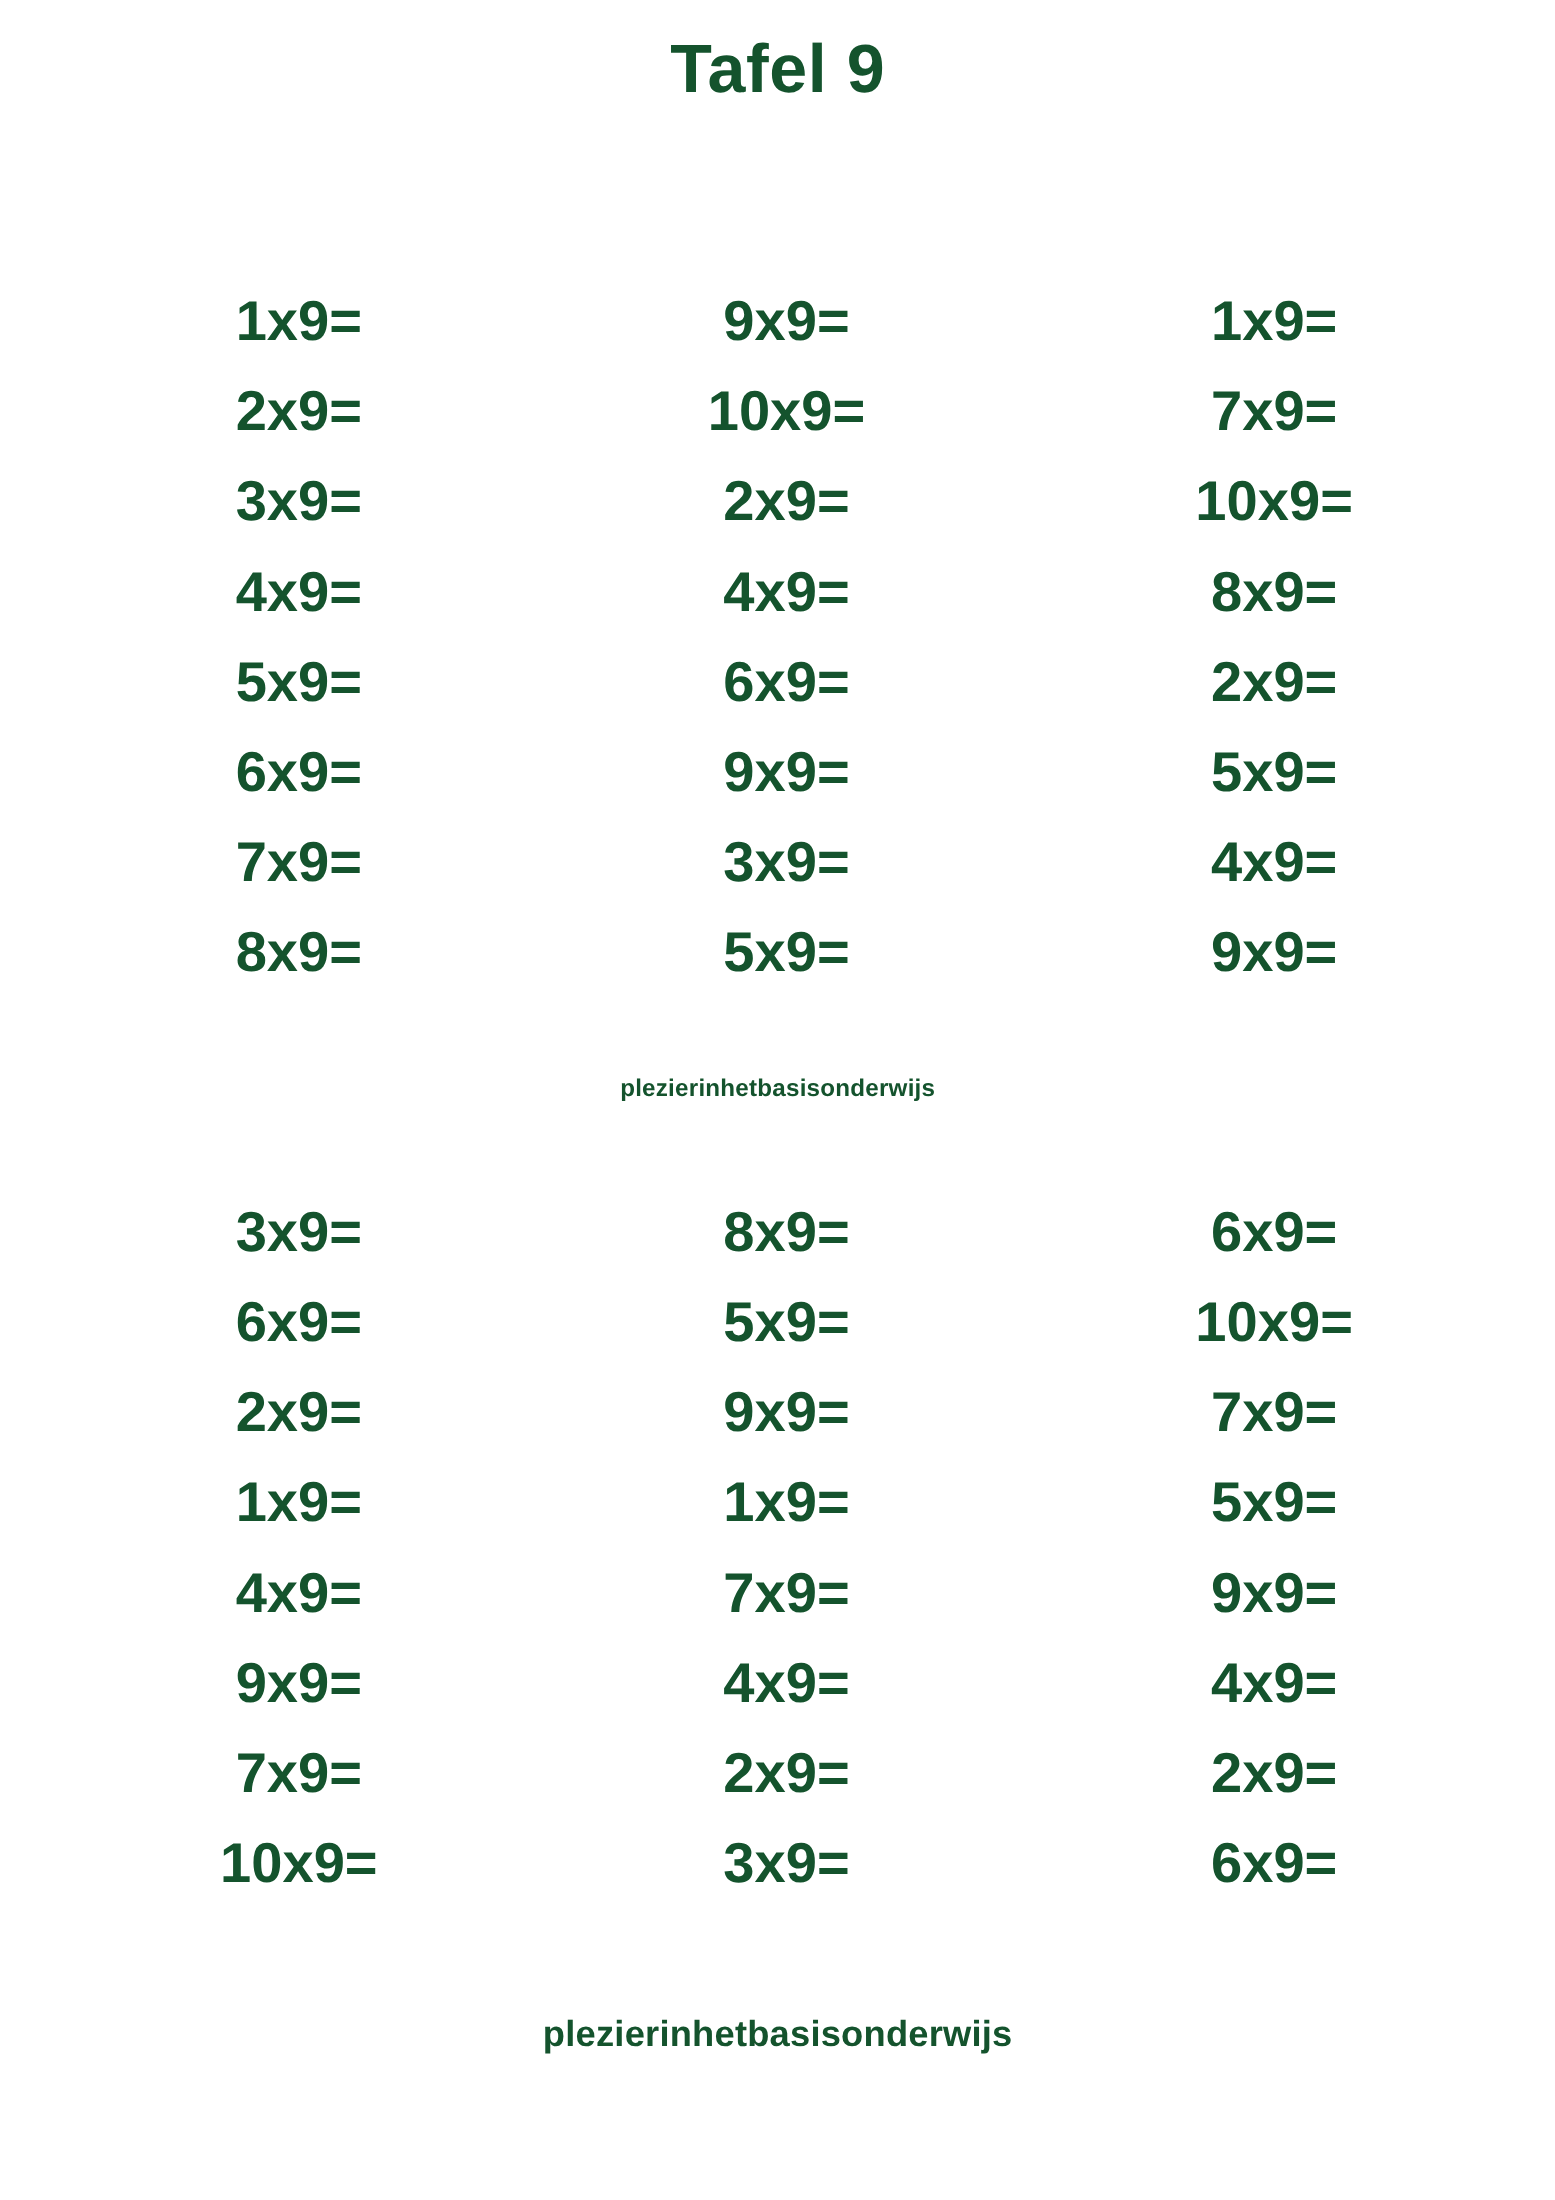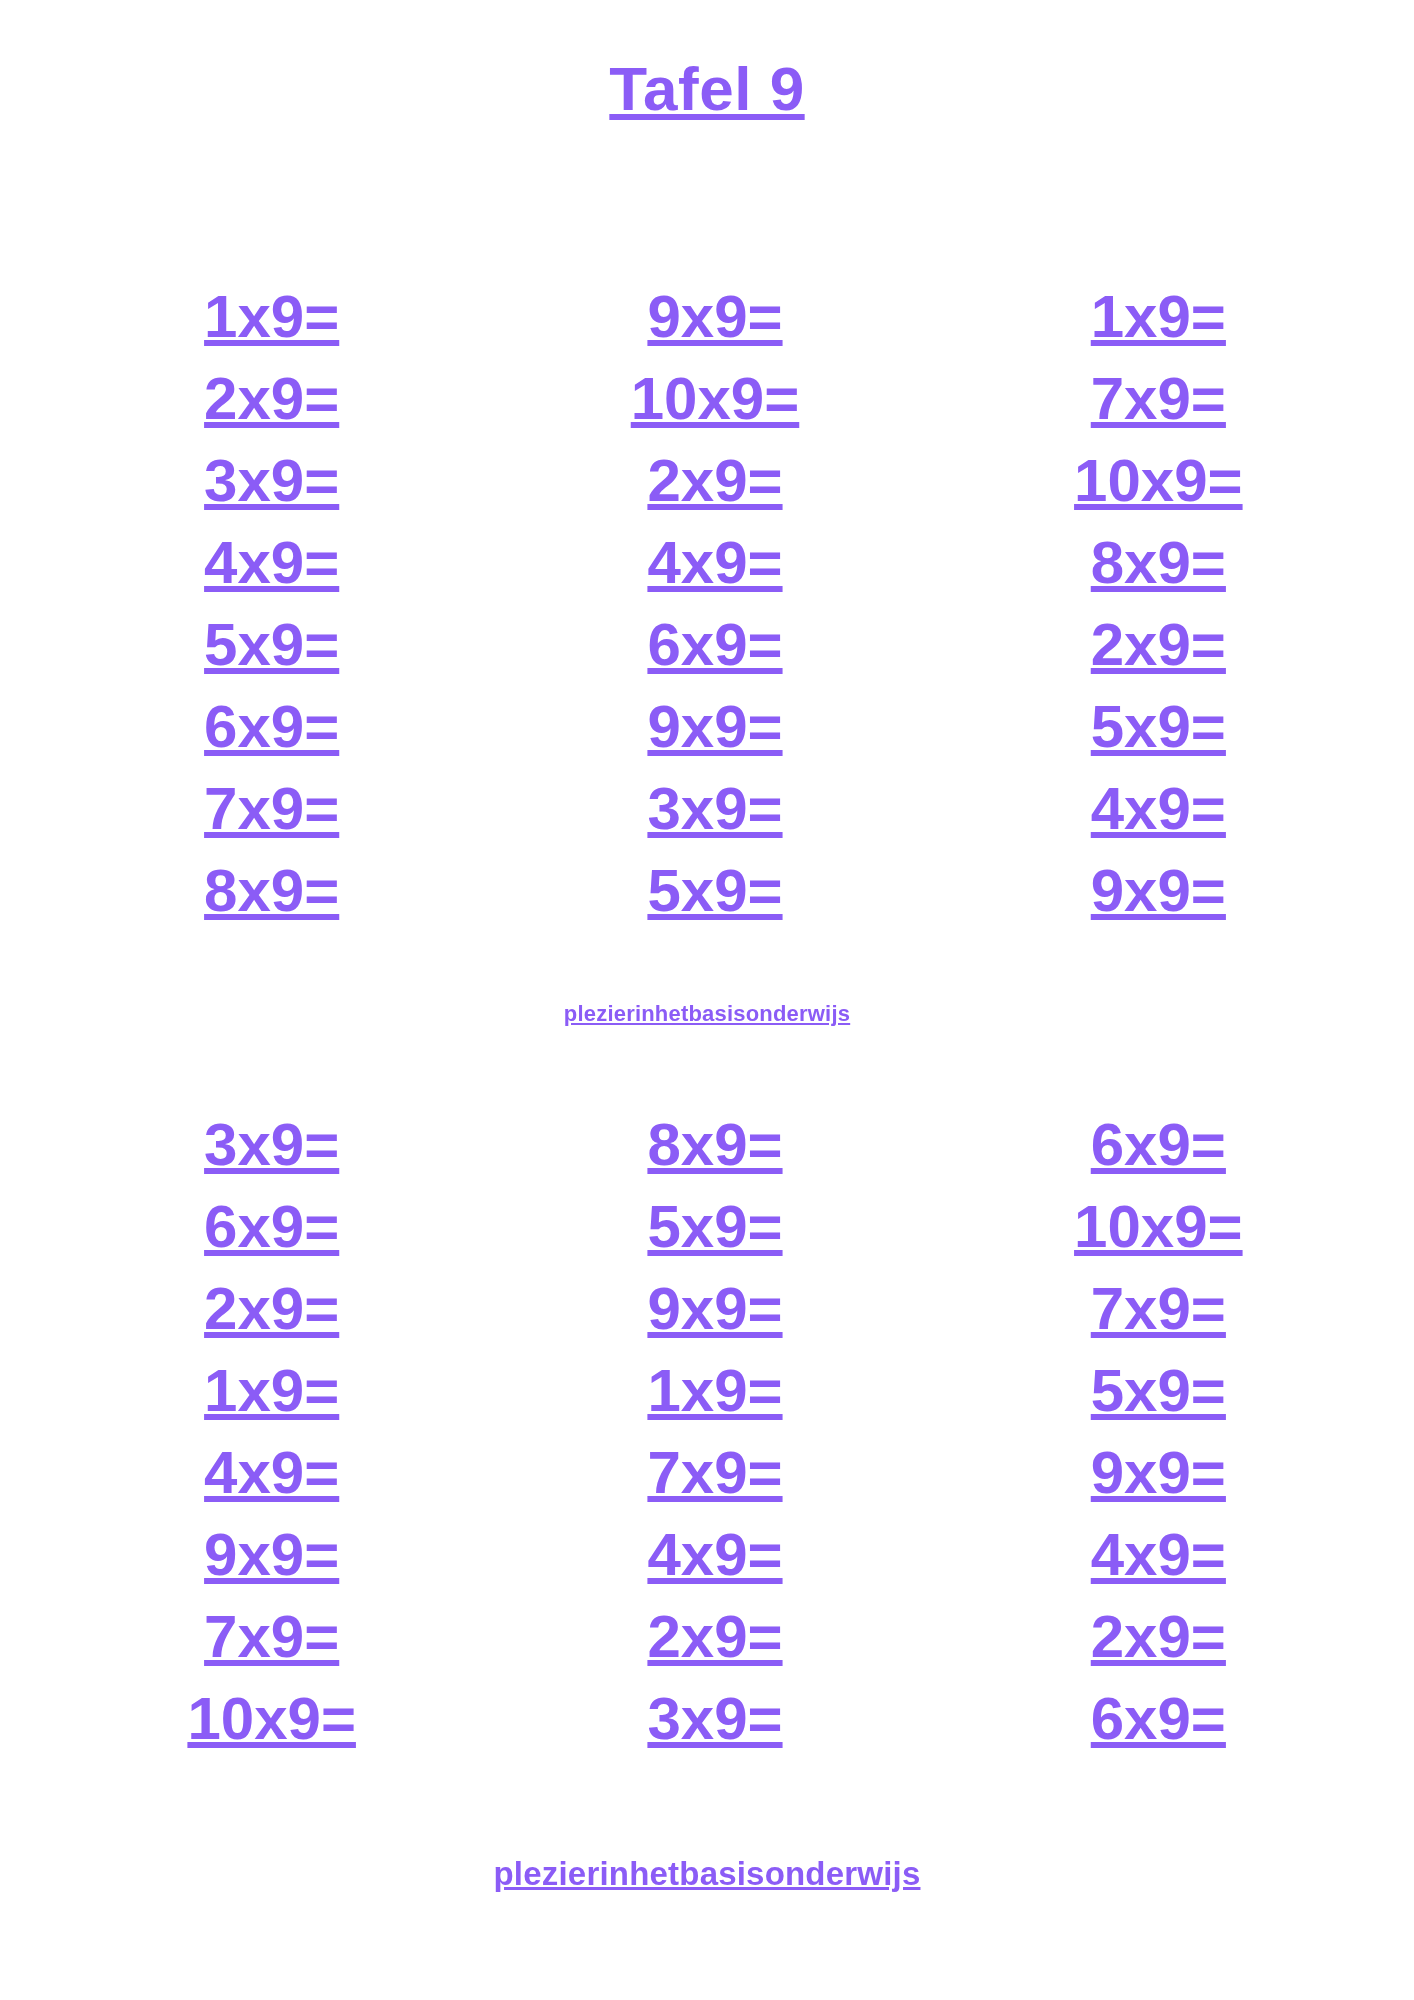--- a/index.html
+++ b/index.html
@@ -5,26 +5,25 @@
   html, body {
     margin: 0;
     padding: 0;
     background: #ffffff;
   }
   .page {
     position: relative;
     width: 1414px;
     height: 2000px;
     box-sizing: border-box;
-    padding-top: 55px;
+    padding-top: 30px;
     background: #ffffff;
-    color: #8b5cf6;
+    color: #14532d;
     font-family: "Liberation Sans", sans-serif;
     overflow: hidden;
-    text-decoration: underline;
   }
   .title {
     margin: 0;
     text-align: center;
     font-size: 62px;
     line-height: 67px;
     font-weight: 700;
     letter-spacing: 0.5px;
   }
   .block {
@@ -32,21 +31,21 @@
     grid-template-columns: repeat(3, 1fr);
     width: 1330px;
     margin-left: 50px;
   }
   .block-1 { margin-top: 154px; }
   .block-2 { margin-top: 76px; }
   .cell {
     height: 82px;
     line-height: 82px;
     text-align: center;
-    font-size: 60px;
+    font-size: 51px;
     font-weight: 700;
     white-space: nowrap;
   }
   .watermark {
     margin-top: 68px;
     text-align: center;
     font-size: 22px;
     line-height: 28px;
     font-weight: 700;
     letter-spacing: 0.2px;

